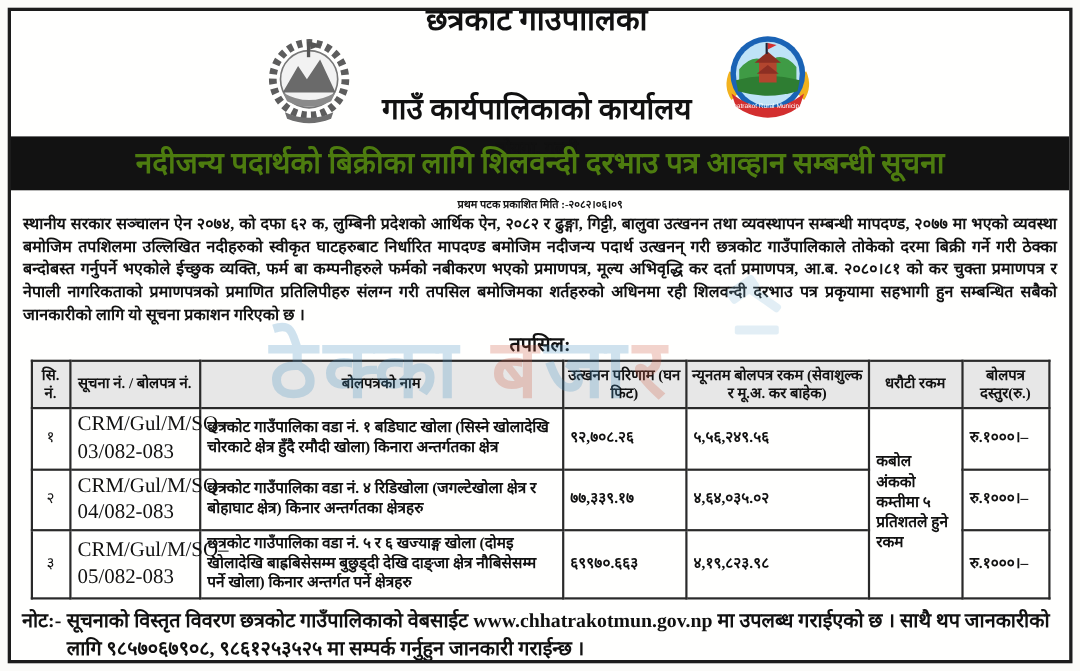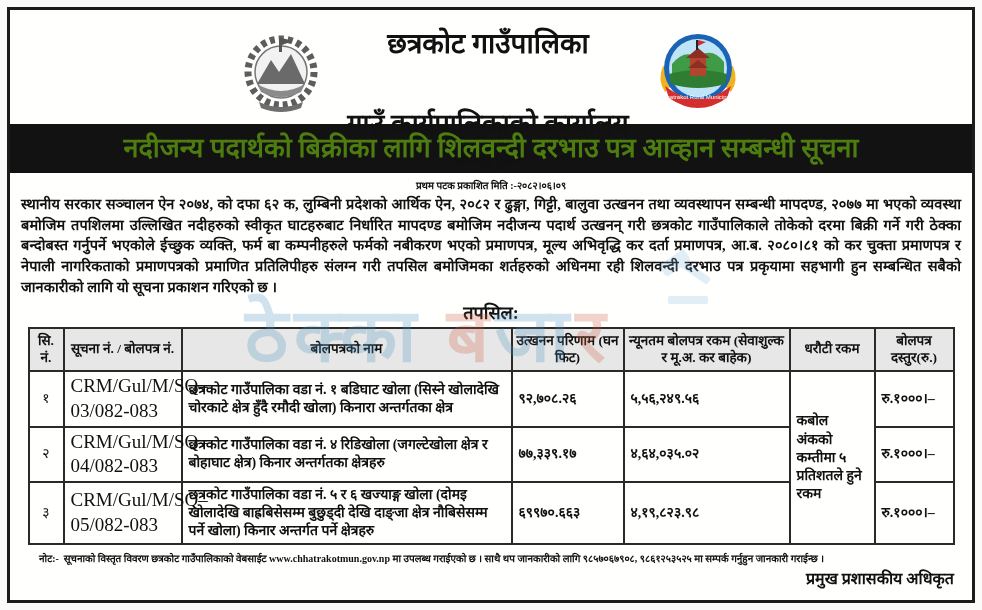--- a/index.html
+++ b/index.html
@@ -8,21 +8,21 @@
     width:982px; height:610px; position:relative; overflow:hidden;
     background:#fbfbf9;
     font-family:"Liberation Serif","DejaVu Serif",serif;
     color:#111;
   }
   .frame {
     position:absolute; inset:7px; border:3px solid #1c1c1c; background:#fffffe;
     overflow:hidden;
   }
   
-  .header { display:flex; justify-content:center; gap:26px; padding-top:18px; height:110px; }
+  .header { display:flex; justify-content:center; align-items:center; gap:26px; padding-top:18px; height:110px; }
   .hdr-text { text-align:center; }
   .muni-name  { font-size:28px; font-weight:bold; line-height:1.15; }
   .office-name{ font-size:27px; font-weight:bold; line-height:1.2;margin-top:48px; }
   .address    { font-size:16px; font-weight:bold; margin-top:7px; }
   
   .title-bar {
     background:var(--title-bar-bg,#121212); color:#4d7c0f; text-align:center;
     font-size:27px; font-weight:bold; padding:4px 0 8px; margin-top:4px;
   }
   .date-line { text-align:center; font-weight:bold; font-size:10px; margin:5px 0 2px; }
@@ -38,21 +38,21 @@
   td { line-height:1.3; }
   td.sn { text-align:center; }
   td.notice { font-size:19px; }
   td.name { font-weight:600; }
   td.num, td.fee { font-weight:600; }
   td.deposit { font-weight:600; }
   tbody tr:nth-child(1) td { height:52px; }
   tbody tr:nth-child(2) td { height:48px; }
   tbody tr:nth-child(3) td { height:62px; }
   
-  .note { display:flex; padding:7px 12px 0 10px; font-size:10px; font-weight:600; line-height:1.4;margin-left:19px; }
+  .note { display:flex; padding:7px 12px 0 10px; font-size:18px; font-weight:600; line-height:1.4; }
   .note-label { font-weight:bold; white-space:nowrap; margin-right:5px; }
   .signature { text-align:right; padding-right:18px; font-weight:bold; font-size:16px; margin-top:1px; }
   
   .watermark {
     position:absolute; left:235px; top:272px; z-index:9; pointer-events:none;
     font-size:74px; font-weight:bold; letter-spacing:6px; opacity:.26; white-space:nowrap;
   }
   .wm-blue { color:var(--watermark-blue,#4a93c3); }
   .wm-red  { color:var(--watermark-red,#d05a42); }
   .gavel-wm { position:absolute; left:640px; top:230px; z-index:9; opacity:.22; pointer-events:none; }

